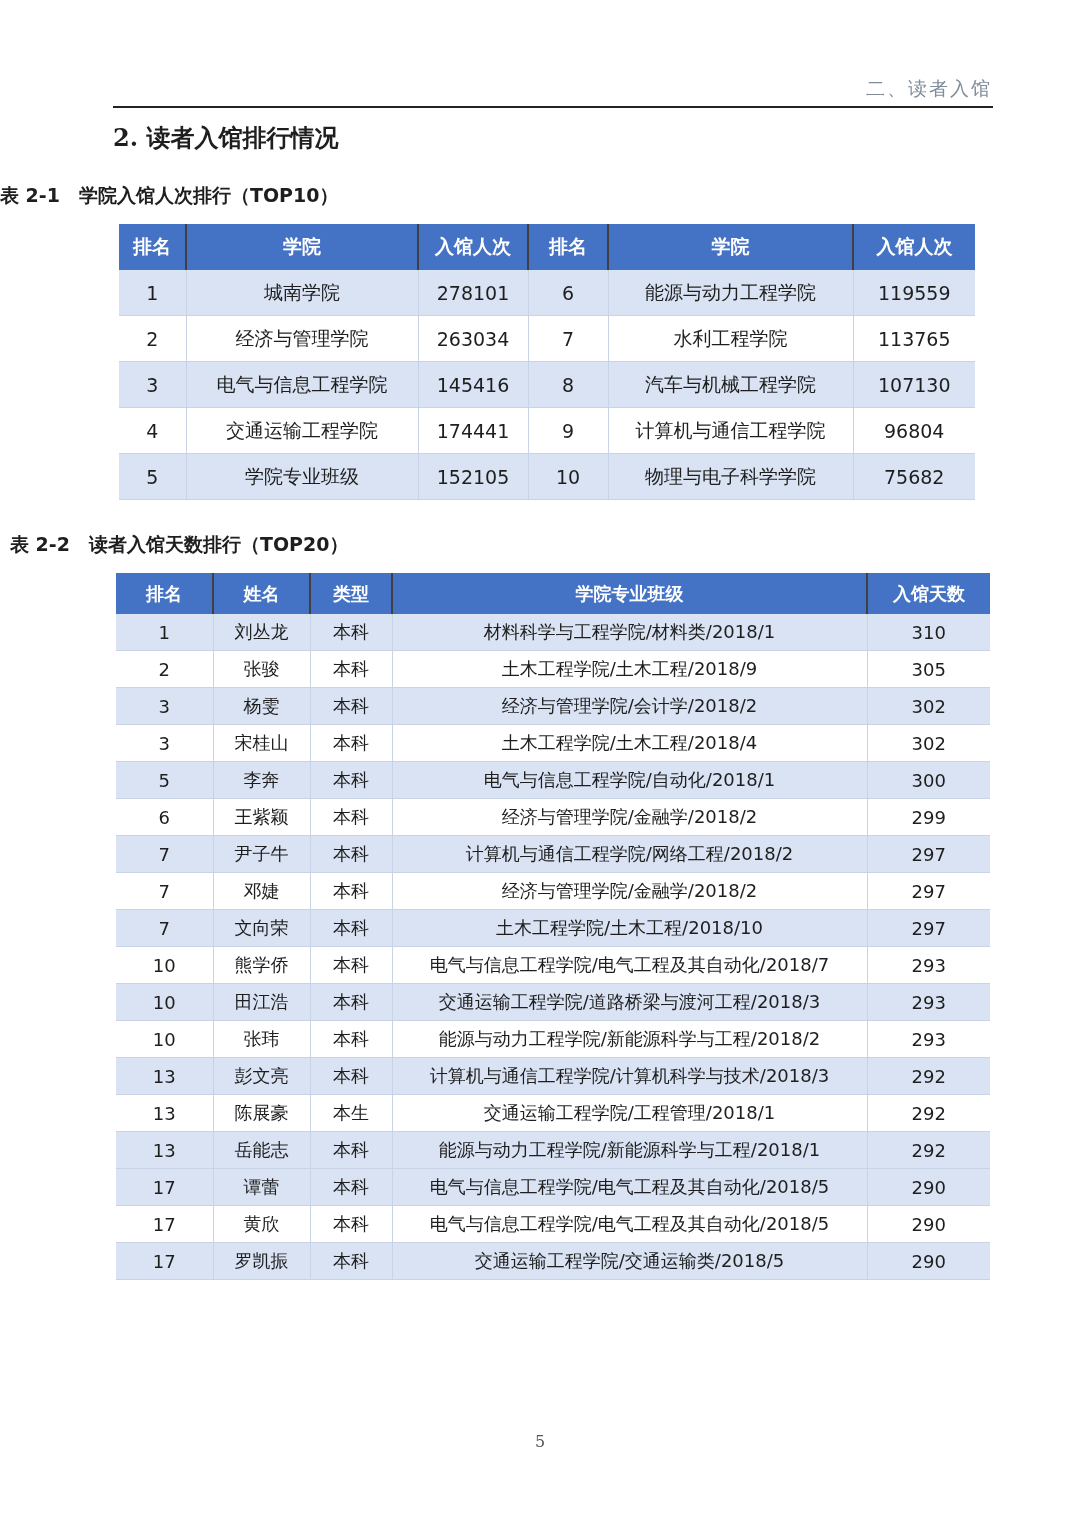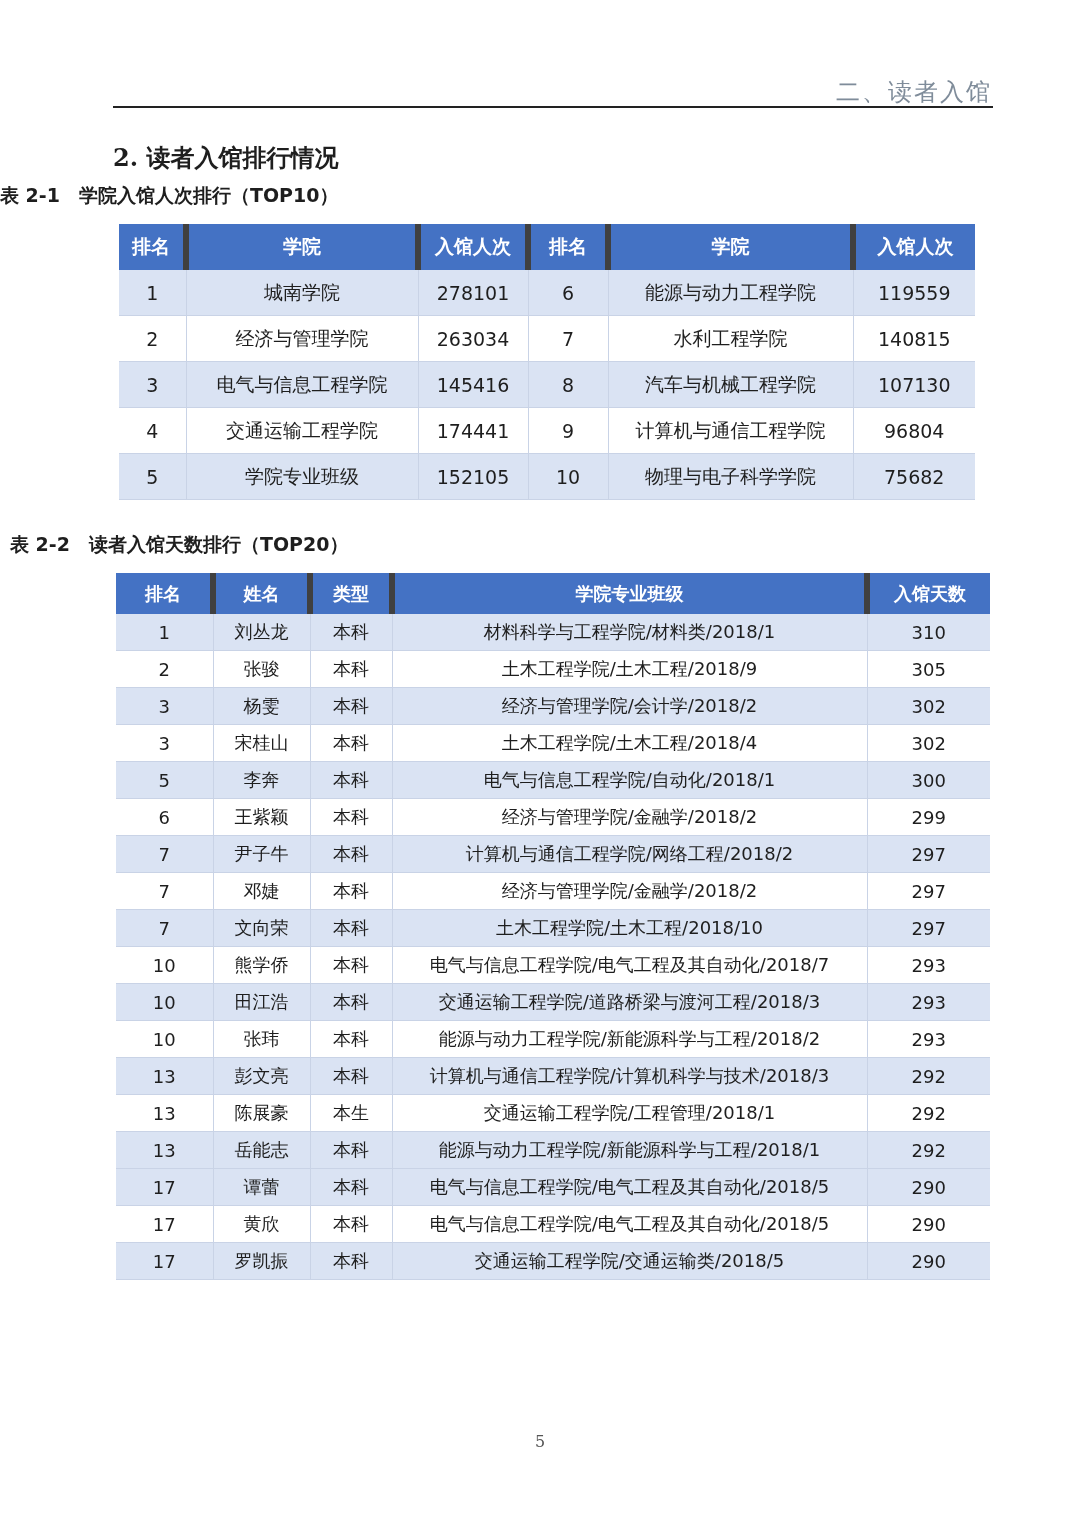--- a/index.html
+++ b/index.html
@@ -1,22 +1,22 @@
 <!DOCTYPE html>
 <html><head>
 <meta charset="utf-8">
 <style>
   html, body { margin: 0; padding: 0; background: #ffffff; }
   body { width: 1080px; height: 1527px; position: relative; font-family: "DejaVu Sans", "Liberation Sans", sans-serif; color: #222; overflow: hidden; }
-  .running-head { position: absolute; right: 88px; top: 76px; font-family: "DejaVu Serif", serif; font-size: 24px; color: #7f8c9a; letter-spacing: 2px; }
+  .running-head { position: absolute; right: 88px; top: 76px; font-family: "DejaVu Serif", serif; font-size: 19px; color: #7f8c9a; letter-spacing: 2px; }
   .head-rule { position: absolute; left: 113px; width: 880px; top: 106px; height: 2px; background: #222; }
-  .section-title { position: absolute; left: 113px; top: 122px; font-size: 24px; font-weight: bold; color: #1e1e1e; font-family: "DejaVu Serif", serif; margin-top: 20px; }
+  .section-title { position: absolute; left: 113px; top: 122px; font-size: 24px; font-weight: bold; color: #1e1e1e; font-family: "DejaVu Serif", serif; }
   .caption { position: absolute; left: 0; width: 1080px; text-align: left; font-size: 19px; font-weight: bold; color: #1e1e1e; }
   table { position: absolute; border-collapse: collapse; table-layout: fixed; }
-  th { background: #4472c4; color: #fff; font-weight: bold; font-size: 19px; border-right: 6px solid #404040; padding: 0; }
+  th { background: #4472c4; color: #fff; font-weight: bold; font-size: 19px; border-right: 2px solid #404040; padding: 0; }
   td { font-size: 19px; text-align: center; border-right: 1px solid #c9d3e6; border-bottom: 1px solid #c9d3e6; padding: 0; color: #1e1e1e; }
   th:last-child, td:last-child { border-right: none; }
   tr.odd td { background: #dae3f3; }
   tr.even td { background: #ffffff; }
   #t1 { left: 119px; top: 224px; width: 856px; }
   #t1 th { height: 46px; }
   #t1 td { height: 45px; }
   #t2 { left: 116px; top: 573px; width: 874px; }
   #t2 th { height: 41px; font-size: 18px; }
   #t2 td { height: 36px; font-size: 18px; }
@@ -57,21 +57,21 @@
         <td>6</td>
         <td>能源与动力工程学院</td>
         <td>119559</td>
       </tr>
       <tr class="even">
         <td>2</td>
         <td>经济与管理学院</td>
         <td>263034</td>
         <td>7</td>
         <td>水利工程学院</td>
-        <td>140815</td>
+        <td>113765</td>
       </tr>
       <tr class="odd">
         <td>3</td>
         <td>电气与信息工程学院</td>
         <td>145416</td>
         <td>8</td>
         <td>汽车与机械工程学院</td>
         <td>107130</td>
       </tr>
       <tr class="even">

